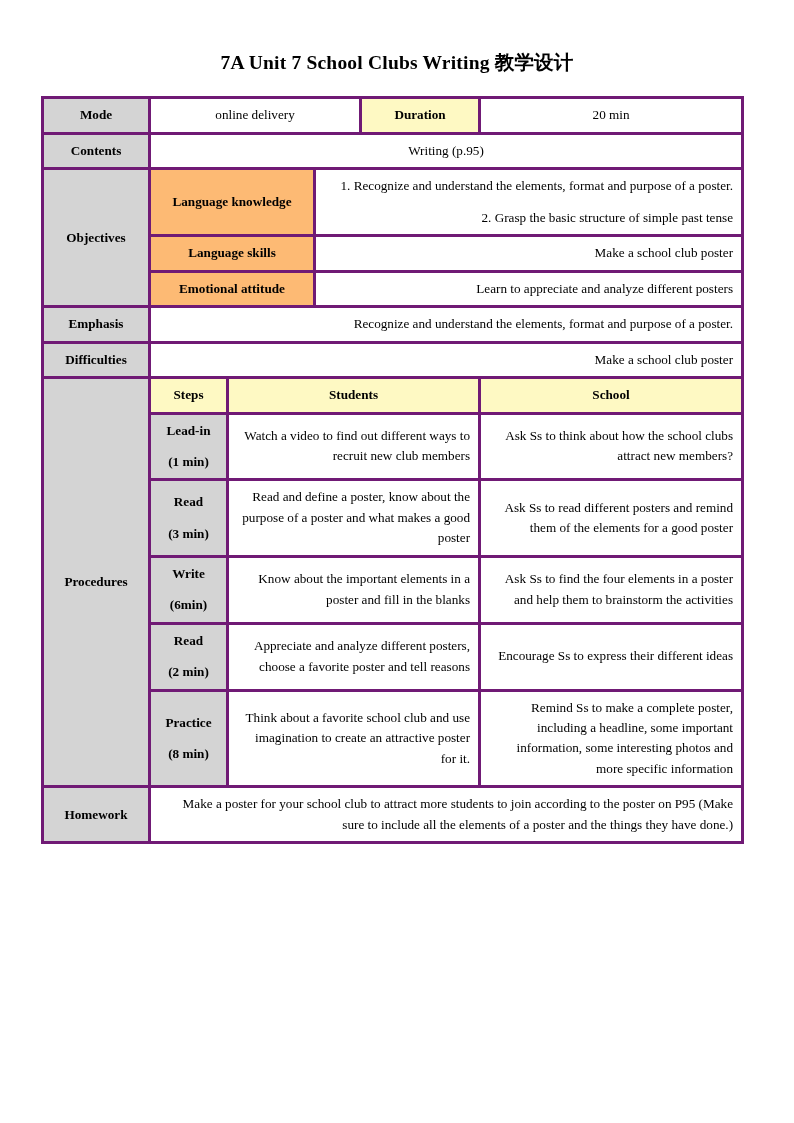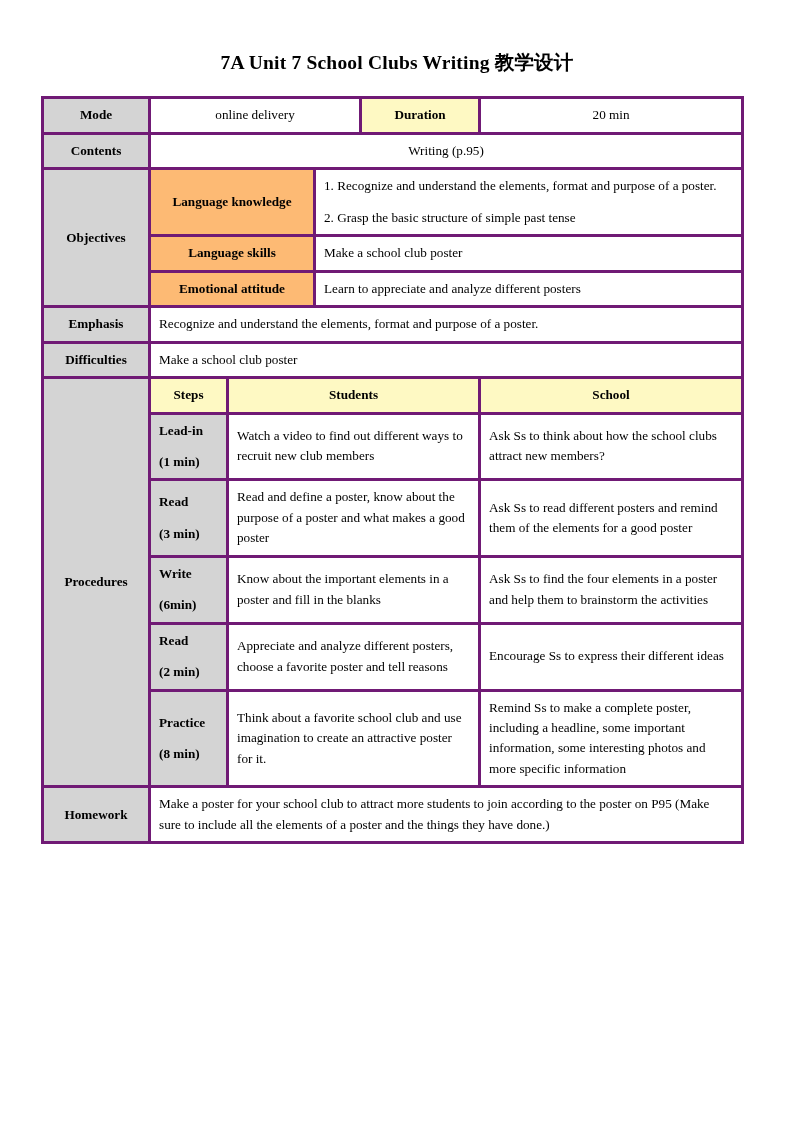--- a/index.html
+++ b/index.html
@@ -58,37 +58,37 @@
   }
   .hdr-left {
     background: #d4d4d4;
     font-weight: bold;
     text-align: center;
   }
   .ctr {
     text-align: center;
   }
   .lft {
-    text-align: left;
+    text-align: right;
   }
   .obj-sub {
     background: #fdba74;
     font-weight: bold;
     text-align: center;
   }
   .para {
     margin: 0;
   }
   .para + .para {
     margin-top: 11px;
   }
   .step-label {
     background: #d4d4d4;
     font-weight: bold;
-    text-align: left;
+    text-align: center;
     line-height: 1.3;
   }
   .step-label .t {
     display: block;
   }
   .step-label .d {
     display: block;
     margin-top: 11px;
   }
   .cellpad-lg {

